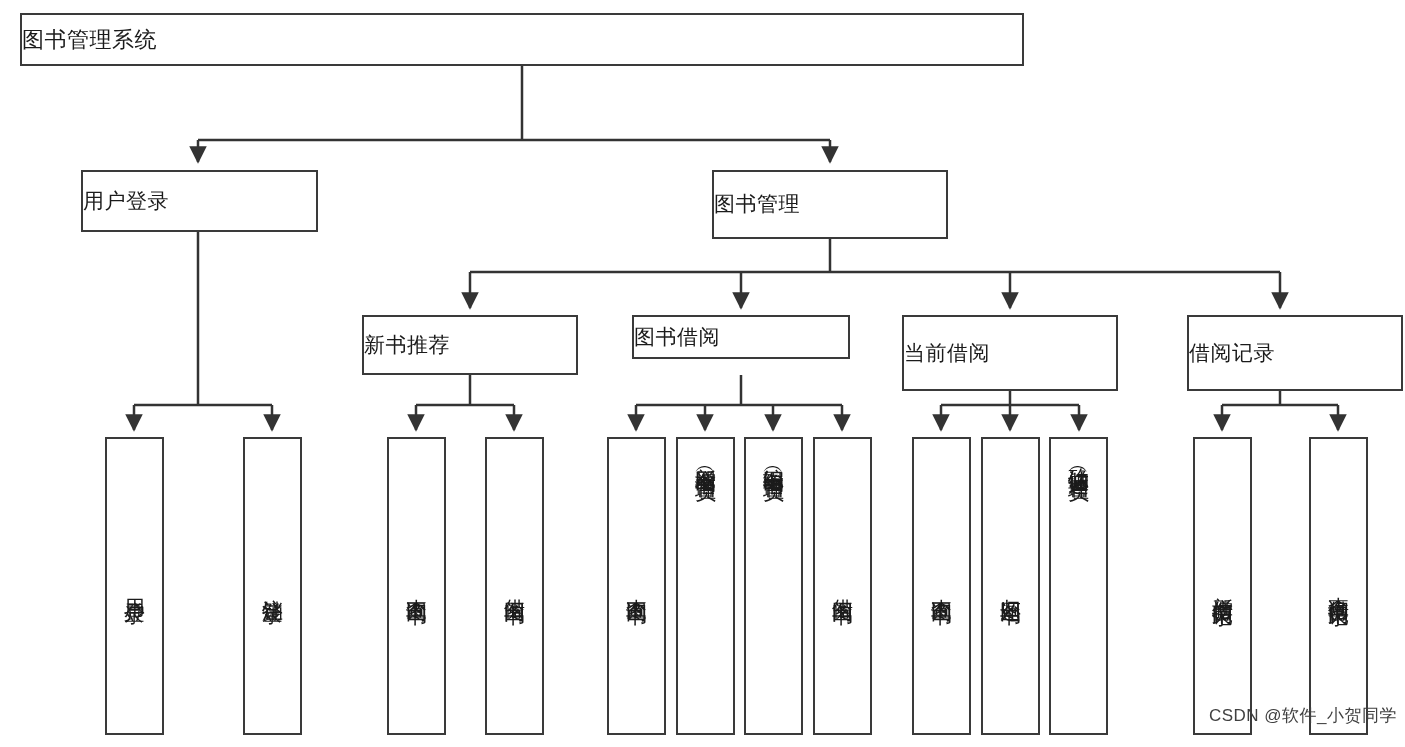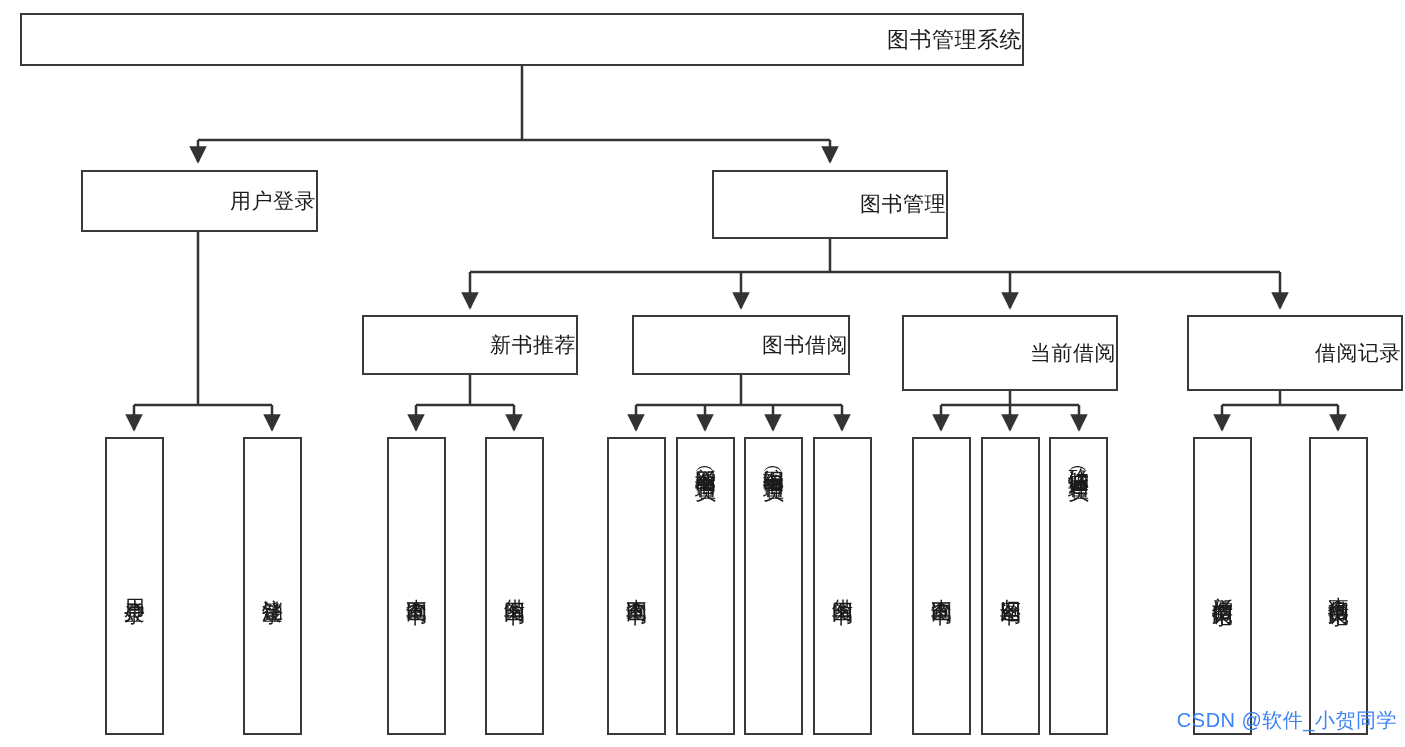--- a/index.html
+++ b/index.html
@@ -26,21 +26,21 @@
     height: 747px;
     pointer-events: none;
   }
   .node {
     position: absolute;
     box-sizing: border-box;
     background: #ffffff;
     border: 2px solid #3a3a3a;
     display: flex;
     align-items: center;
-    justify-content: flex-end;
+    justify-content: flex-start;
     color: #1b1b1b;
   }
   .node .label {
     display: block;
     text-align: center;
     line-height: 1.18;
     white-space: nowrap;
   }
   
   .node.horiz .label {
@@ -67,23 +67,23 @@
   .node.vert.tall .label {
     padding-top: 0;
   }
   .node.vert.center {
     align-items: center;
     padding-top: 0;
   }
   #watermark {
     position: absolute;
     right: 8px;
-    bottom: 13px;
-    font-size: 20px;
-    color: #3b82f6;
+    bottom: 20px;
+    font-size: 17px;
+    color: #404040;
     letter-spacing: 0.5px;
     white-space: nowrap;
     user-select: none;
   }
 </style>
 </head>
 <body>
 
 <div id="canvas">
 
@@ -141,24 +141,24 @@
     <span class="label">图书管理系统</span>
   </div>
 
   <div class="node horiz" style="left:81px; top:170px; width:237px; height:62px;">
     <span class="label">用户登录</span>
   </div>
   <div class="node horiz" style="left:712px; top:170px; width:236px; height:69px;">
     <span class="label">图书管理</span>
   </div>
 
-  <div class="node horiz" style="left:362px; top:315px; width:216px; height:60px;padding-left:40px;">
+  <div class="node horiz" style="left:362px; top:315px; width:216px; height:60px;">
     <span class="label">新书推荐</span>
   </div>
-  <div class="node horiz" style="left:632px; top:315px; width:218px; height:60px;">
+  <div class="node horiz" style="left:632px; top:315px; width:218px; height:44px;">
     <span class="label">图书借阅</span>
   </div>
   <div class="node horiz" style="left:902px; top:315px; width:216px; height:76px;">
     <span class="label">当前借阅</span>
   </div>
   <div class="node horiz" style="left:1160px; top:315px; width:216px; height:76px;margin-left:27px;">
     <span class="label">借阅记录</span>
   </div>
 
   <div class="node vert center" style="left:105px; top:437px; width:59px; height:298px;">

